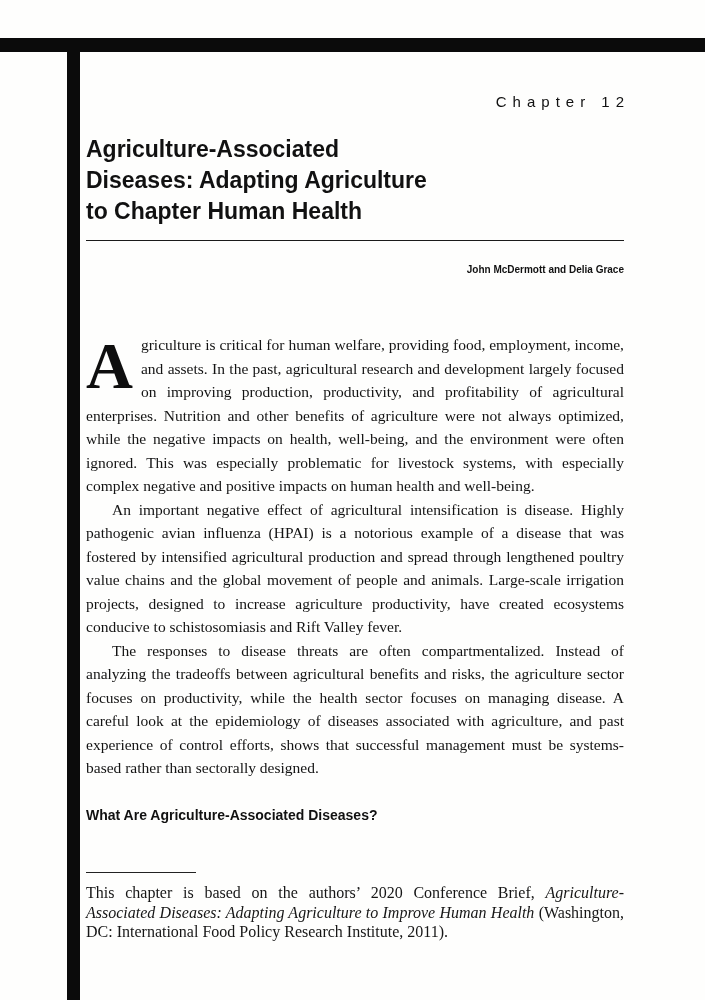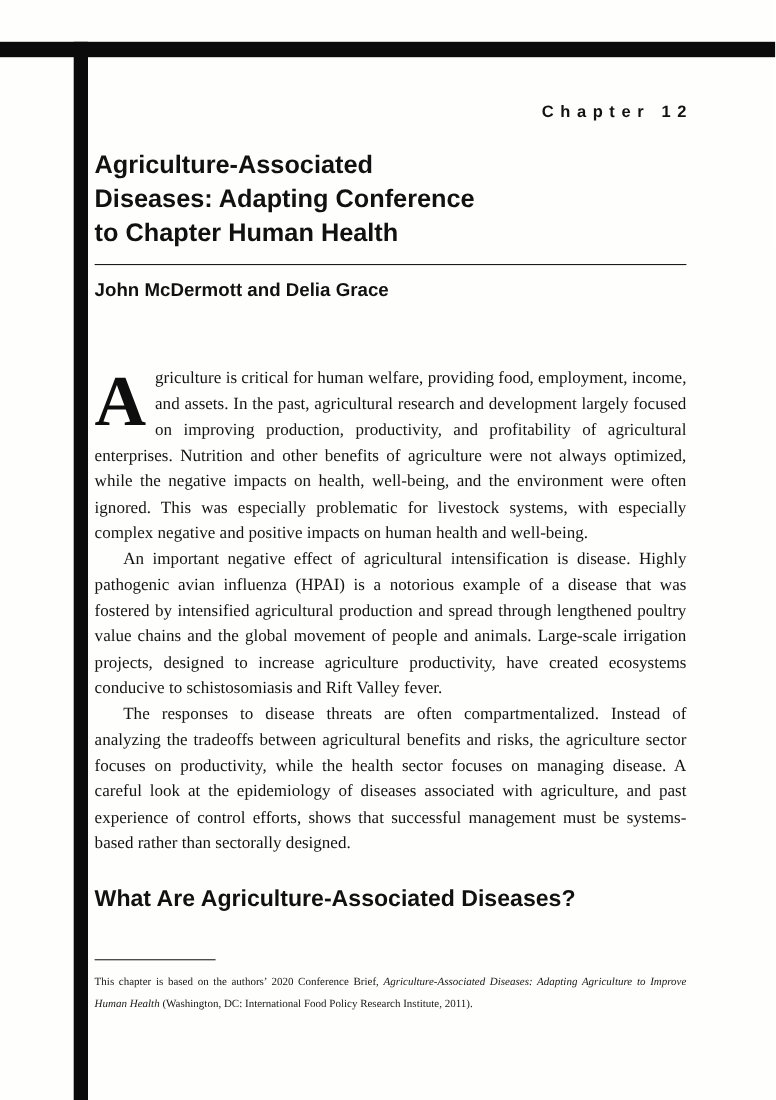--- a/index.html
+++ b/index.html
@@ -34,21 +34,21 @@
   }
   .content {
     position: absolute;
     left: 86px;
     top: 93px;
     width: 538px;
   }
   .chapter-label {
     text-align: right;
     font-family: "Liberation Sans", sans-serif;
-    font-weight: bold;
+    font-weight: normal;
     font-size: 15px;
     letter-spacing: 6px;
     margin-right: -6px;
     color: #111;
   }
   .title {
     margin: 24px 0 0 0;
     text-align: left;
     font-family: "Liberation Sans", sans-serif;
     font-weight: bold;
@@ -57,24 +57,25 @@
     color: #111;
   }
   .title-line { display: block; }
   .title-rule {
     margin-top: 13px;
     border-top: 1.5px solid #1b1b1b;
     width: 100%;
     height: 0;
   }
   .authors {
-    margin-top: 13px;
+    margin-top: 23px;
+    text-align: right;
     font-family: "Liberation Sans", sans-serif;
     font-weight: bold;
-    font-size: 17px;
+    font-size: 10px;
     color: #111;
   }
   .body-para {
     margin: 0;
     font-size: 15.5px;
     line-height: 23.5px;
     text-align: justify;
     color: #131313;
   }
   .body-para.first { margin-top: 58px; }
@@ -84,59 +85,59 @@
     font-weight: bold;
     font-size: 65px;
     line-height: 56px;
     margin: 5px 8px 0 0;
     color: #0e0e0e;
   }
   .section-heading {
     margin: 27px 0 7px 0;
     font-family: "Liberation Sans", sans-serif;
     font-weight: bold;
-    font-size: 21px;
+    font-size: 14px;
     color: #111;
   }
   .footnote {
     position: absolute;
     left: 86px;
     top: 872px;
     width: 538px;
   }
   .footnote-rule {
     width: 110px;
     border-top: 1.5px solid #222;
     height: 0;
     margin-bottom: 10px;
   }
   .footnote-text {
     margin: 0;
-    font-size: 10px;
+    font-size: 16px;
     line-height: 19.5px;
     text-align: justify;
     color: #161616;
   }
   .italic { font-style: italic; }
 </style>
 </head>
 <body>
 
 <div class="page">
 
   <div class="scan-bar-top"></div>
   <div class="scan-bar-left"></div>
 
   <div class="content">
 
     <div class="chapter-label">Chapter 12</div>
 
     <h1 class="title">
       <span class="title-line">Agriculture-Associated</span>
-      <span class="title-line">Diseases: Adapting Conference</span>
+      <span class="title-line">Diseases: Adapting Agriculture</span>
       <span class="title-line">to Chapter Human Health</span>
     </h1>
 
     <div class="title-rule"></div>
 
     <div class="authors">John McDermott and Delia Grace</div>
 
     <p class="body-para first"><span class="dropcap">A</span><span>griculture is critical for human welfare, providing food, employment, income, and assets. In the past, agricultural research and development largely focused on improving production, productivity, and profitability of agricultural enterprises. Nutrition and other benefits of agriculture were not always optimized, while the negative impacts on health, well-being, and the environment were often ignored. This was especially problematic for livestock systems, with especially complex negative and positive impacts on human health and well-being.</span></p>
 
     <p class="body-para indent">An important negative effect of agricultural intensification is disease. Highly pathogenic avian influenza (HPAI) is a notorious example of a disease that was fostered by intensified agricultural production and spread through lengthened poultry value chains and the global movement of people and animals. Large-scale irrigation projects, designed to increase agriculture productivity, have created ecosystems conducive to schistosomiasis and Rift Valley fever.</p>

